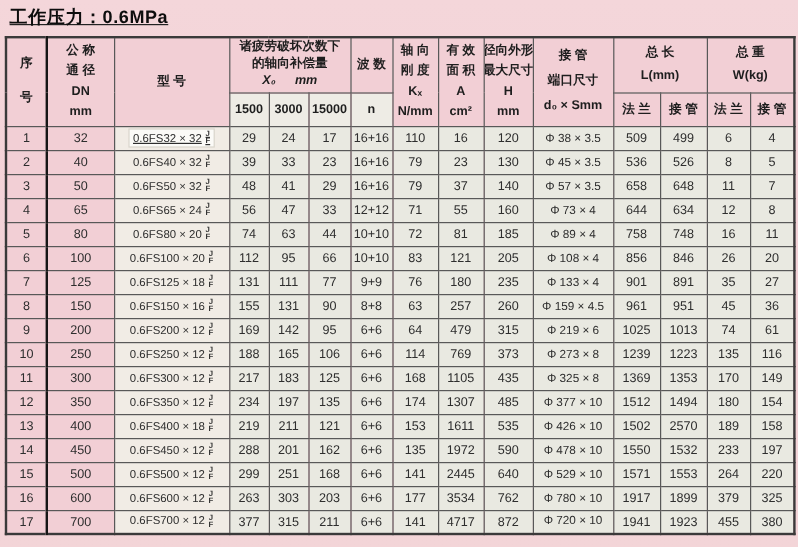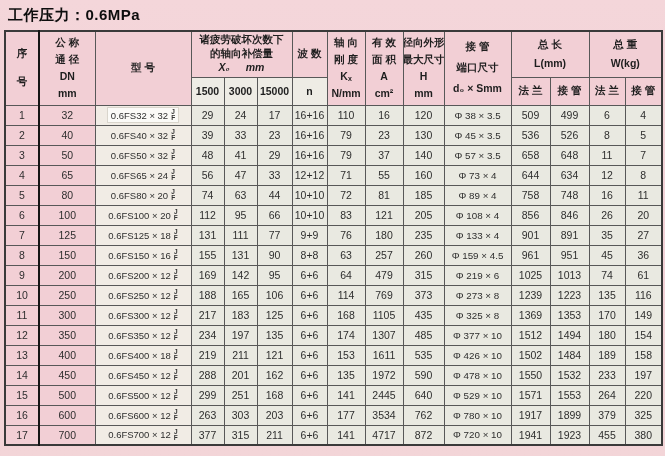--- a/index.html
+++ b/index.html
@@ -15,20 +15,21 @@
     width: 665px; height: 456px;
     padding: 5px 4px 0 4px;
     background: linear-gradient(180deg, #f4d6da 0%, #f1d1d6 60%, #f3d5d8 100%);
   }
   .titlebar {
     display: flex;
     justify-content: space-between;
     align-items: flex-start;
     padding: 1px 6px 2px 4px;
     height: 22px;
+    text-decoration: underline;
   }
   .pressure, .title {
     font-size: 15px;
     font-weight: bold;
     color: #0d0d0d;
     letter-spacing: 0.5px;
     line-height: 18px;
   }
   table.spec {
     width: 657px;
@@ -67,20 +68,21 @@
   td.model-cell {
     font-size: 9.5px;
   }
   .model-wrap {
     display: inline-flex; align-items: center; justify-content: center; gap: 3px;
     padding: 1px 3px; line-height: 11px;
   }
   tbody tr:first-child .model-wrap {
     background: #fbfaf7;
     box-shadow: 0 0 0 1px #d9d5cc;
+    text-decoration: underline;
   }
   .jf {
     display: inline-flex; flex-direction: column; align-items: center;
     font-size: 6.5px; line-height: 6px; font-weight: bold; color: #333;
   }
   td.port-cell { font-size: 9.8px; letter-spacing: 0; }
 </style>
 </head>
 <body>
 
@@ -519,21 +521,21 @@
     </td>
     <td class="bg-light">219</td>
     <td class="bg-light">211</td>
     <td class="bg-light">121</td>
     <td class="bg-light">6+6</td>
     <td class="bg-light">153</td>
     <td class="bg-light">1611</td>
     <td class="bg-light">535</td>
     <td class="bg-light port-cell">Φ 426 × 10</td>
     <td class="bg-light">1502</td>
-    <td class="bg-light">1484</td>
+    <td class="bg-light">2570</td>
     <td class="bg-light">189</td>
     <td class="bg-light">158</td>
   </tr>
 
   <tr>
     <td class="bg-pink b-thick">14</td>
     <td class="bg-pink">450</td>
     <td class="bg-model model-cell">
       <span class="model-wrap">
         <span>0.6FS450 × 12</span>

